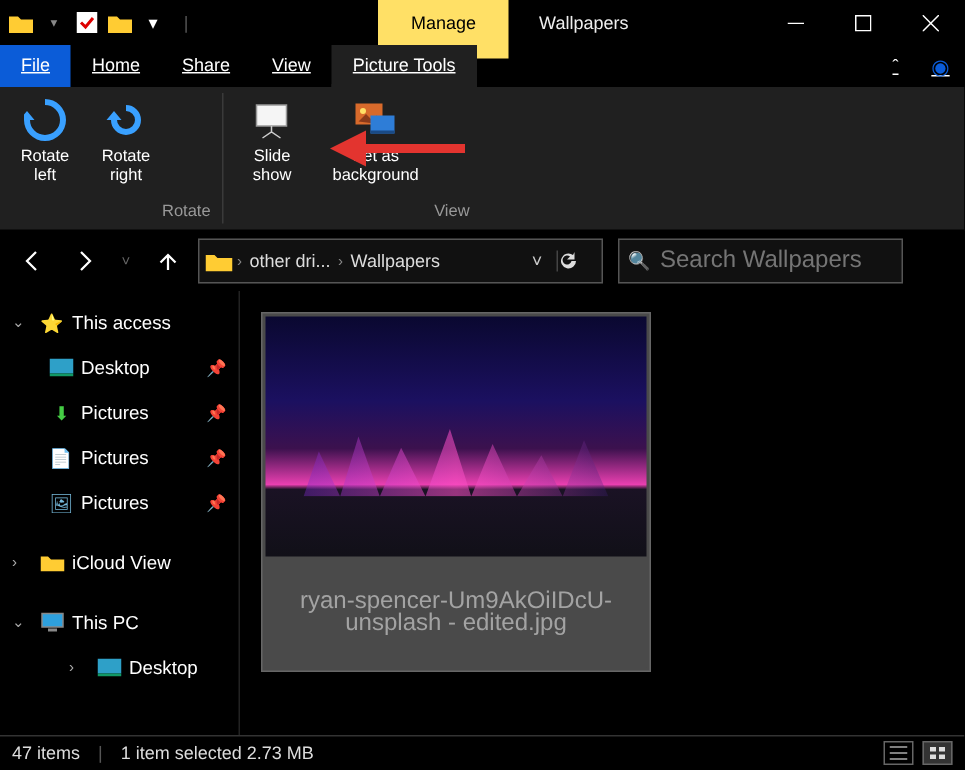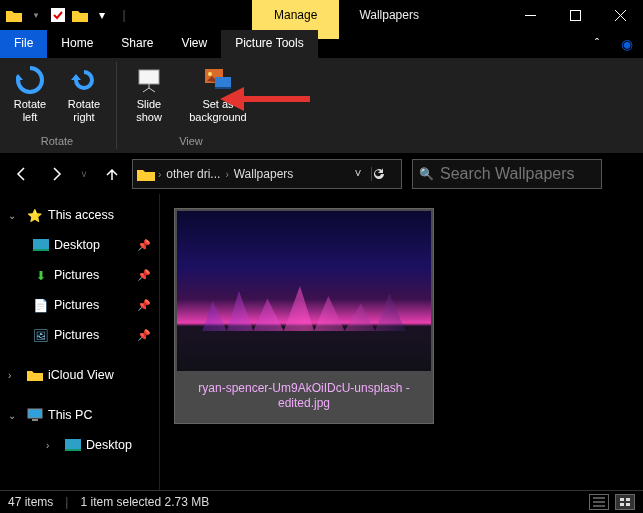--- a/index.html
+++ b/index.html
@@ -4,29 +4,29 @@
 <style>
   * { margin: 0; padding: 0; box-sizing: border-box; font-family: "Segoe UI", Arial, sans-serif; }
   body { width: 643px; height: 513px; background: #000; color: #fff; font-size: 12px; overflow: hidden; }
   .titlebar { height: 30px; display: flex; align-items: center; background: #000; }
   .tb-icons { display: flex; align-items: center; padding-left: 4px; gap: 2px; }
   .tb-icons span { width: 20px; height: 20px; display: flex; align-items: center; justify-content: center; }
   .manage { background: #ffe066; color: #000; padding: 17px 22px; font-size: 12px; margin-left: 118px; }
   .wintitle { margin-left: 20px; color: #eee; }
   .win-controls { margin-left: auto; display: flex; }
   .win-controls div { width: 45px; height: 30px; display: flex; align-items: center; justify-content: center; }
-  .tabs { height: 28px; display: flex; align-items: stretch; background: #000; }
+  .tabs { height: 28px; display: flex; align-items: stretch; background: #000; text-decoration: underline; }
   .tab { padding: 6px 14px; color: #fff; font-size: 12px; cursor: pointer; }
   .tab.file { background: #0b5cd8; }
   .tab.active { background: #202020; border-bottom: 2px solid #202020; }
   .tabs .spacer { flex: 1; }
   .tabs .help { width: 32px; display: flex; align-items: center; justify-content: center; color: #0b5cd8; font-size: 14px; }
   .tabs .caret { width: 28px; display: flex; align-items: center; justify-content: center; }
   .ribbon { background: #202020; height: 96px; display: flex; border-bottom: 1px solid #000; position: relative; }
-  .group { display: flex; flex-direction: column; align-items: center; padding: 4px 6px; }
+  .group { display: flex; flex-direction: row; align-items: flex-start; padding: 4px 6px; }
   .group-body { display: flex; gap: 6px; }
   .group-label { color: #999; font-size: 11px; margin-top: auto; padding-bottom: 2px; }
   .btn { display: flex; flex-direction: column; align-items: center; width: 48px; padding: 2px; cursor: pointer; }
   .btn.wide { width: 78px; }
   .btn .ico { width: 32px; height: 32px; display: flex; align-items: center; justify-content: center; }
   .btn .lbl { text-align: center; font-size: 11px; line-height: 13px; margin-top: 2px; white-space: pre-line; }
   .sep { width: 1px; background: #3a3a3a; margin: 4px 2px; }
   .arrow { position: absolute; left: 220px; top: 26px; }
   .navbar { height: 40px; display: flex; align-items: center; padding: 0 8px; gap: 6px; background: #000; }
   .navbtn { width: 28px; height: 28px; display: flex; align-items: center; justify-content: center; cursor: pointer; color: #fff; }
@@ -43,21 +43,21 @@
   .navitem { height: 30px; display: flex; align-items: center; padding-left: 8px; gap: 4px; cursor: pointer; font-size: 12.5px; }
   .navitem.sub { padding-left: 32px; }
   .navitem.sub2 { padding-left: 46px; }
   .navitem .exp { width: 14px; color: #aaa; font-size: 10px; }
   .navitem .nicon { width: 18px; display: flex; justify-content: center; }
   .navitem .pin { margin-left: auto; margin-right: 8px; color: #666; font-size: 11px; }
   .content { flex: 1; background: #000; padding: 14px; display: flex; align-items: flex-start; }
   .thumb { width: 260px; background: #4a4a4a; border: 1px solid #666; padding: 2px; }
   .thumb .img { width: 100%; height: 160px; background: linear-gradient(180deg,#0a0830 0%, #1b1060 35%, #3c114e 55%, #e93fb0 70%, #1a1224 72%, #111018 100%); position: relative; }
   .thumb .img::after { content:""; position:absolute; left:10%; right:10%; bottom:40px; height:50px; background: linear-gradient(90deg, rgba(120,40,200,.4), rgba(255,80,200,.55), rgba(60,30,120,.3)); clip-path: polygon(0 100%,5% 40%,12% 100%,18% 20%,25% 100%,32% 35%,40% 100%,48% 10%,55% 100%,62% 30%,70% 100%,78% 45%,85% 100%,92% 25%,100% 100%);}
-  .thumb .cap { background:#4a4a4a; color:#f0abfc; padding:10px 6px; text-align:center; font-size:12px; line-height:15px; }
+  .thumb .cap { background:#4a4a4a; color:#a3a3a3; padding:22px 6px; text-align:center; font-size:16px; line-height:15px; }
   .status { height: 23px; border-top: 1px solid #333; display: flex; align-items: center; padding: 0 8px; gap: 12px; font-size: 12px; color: #ddd; }
   .status .sep2 { color:#555; }
   .status .right { margin-left:auto; display:flex; gap:6px; }
   .viewbtn { width:20px; height:16px; border:1px solid #666; display:flex; align-items:center; justify-content:center; }
   svg { display: block; }
 </style>
 </head>
 <body>
 
 <div class="titlebar">

